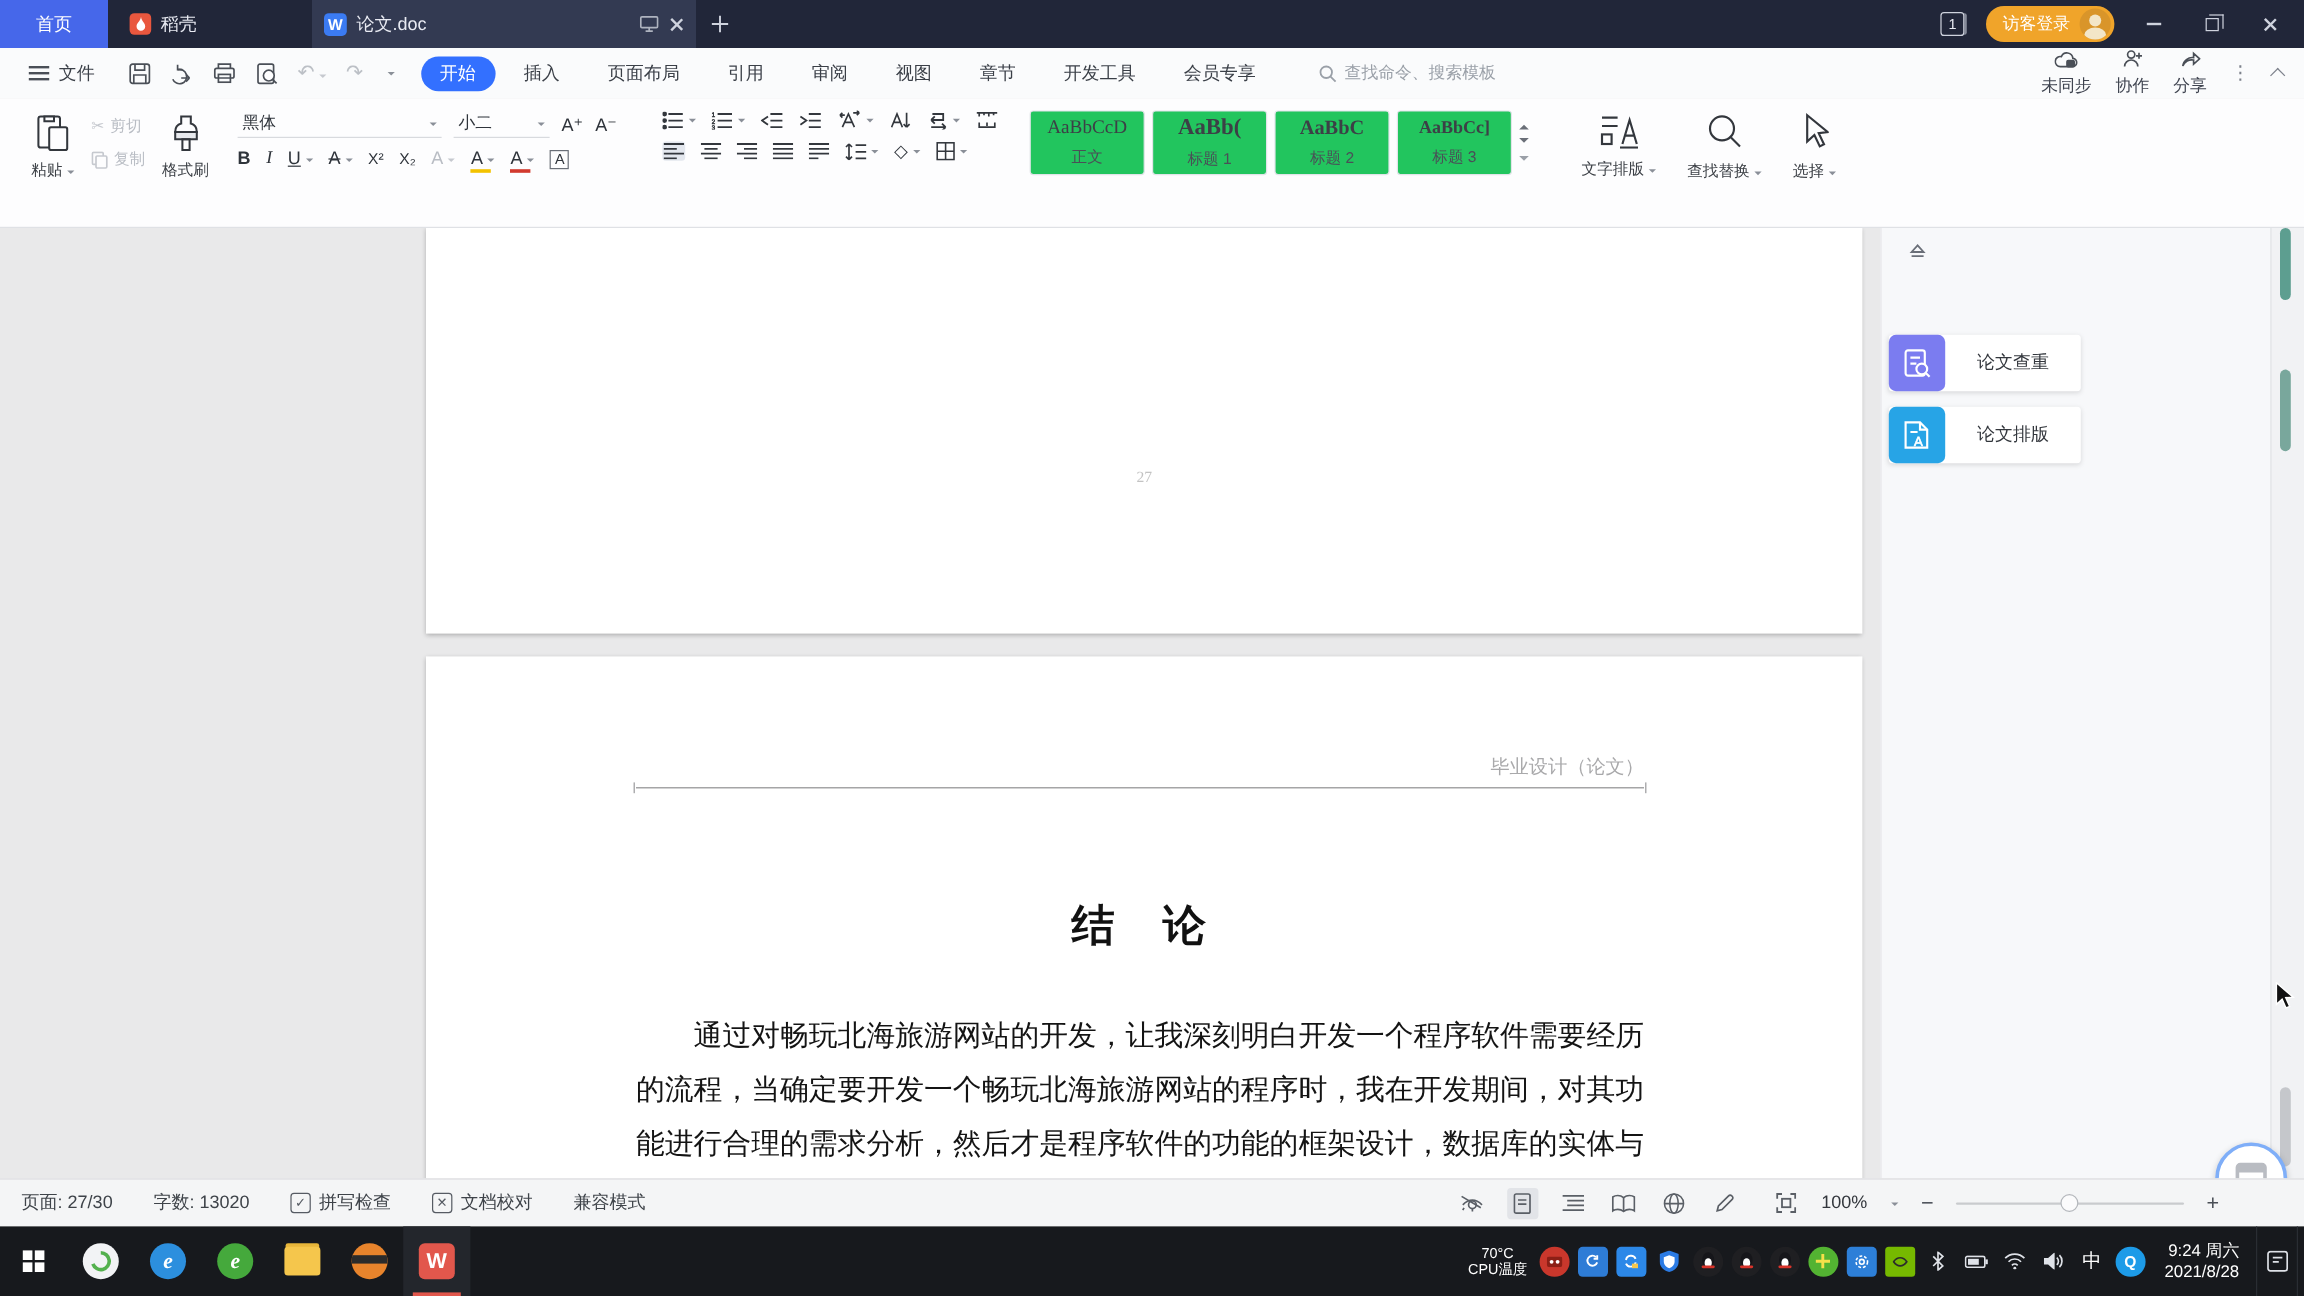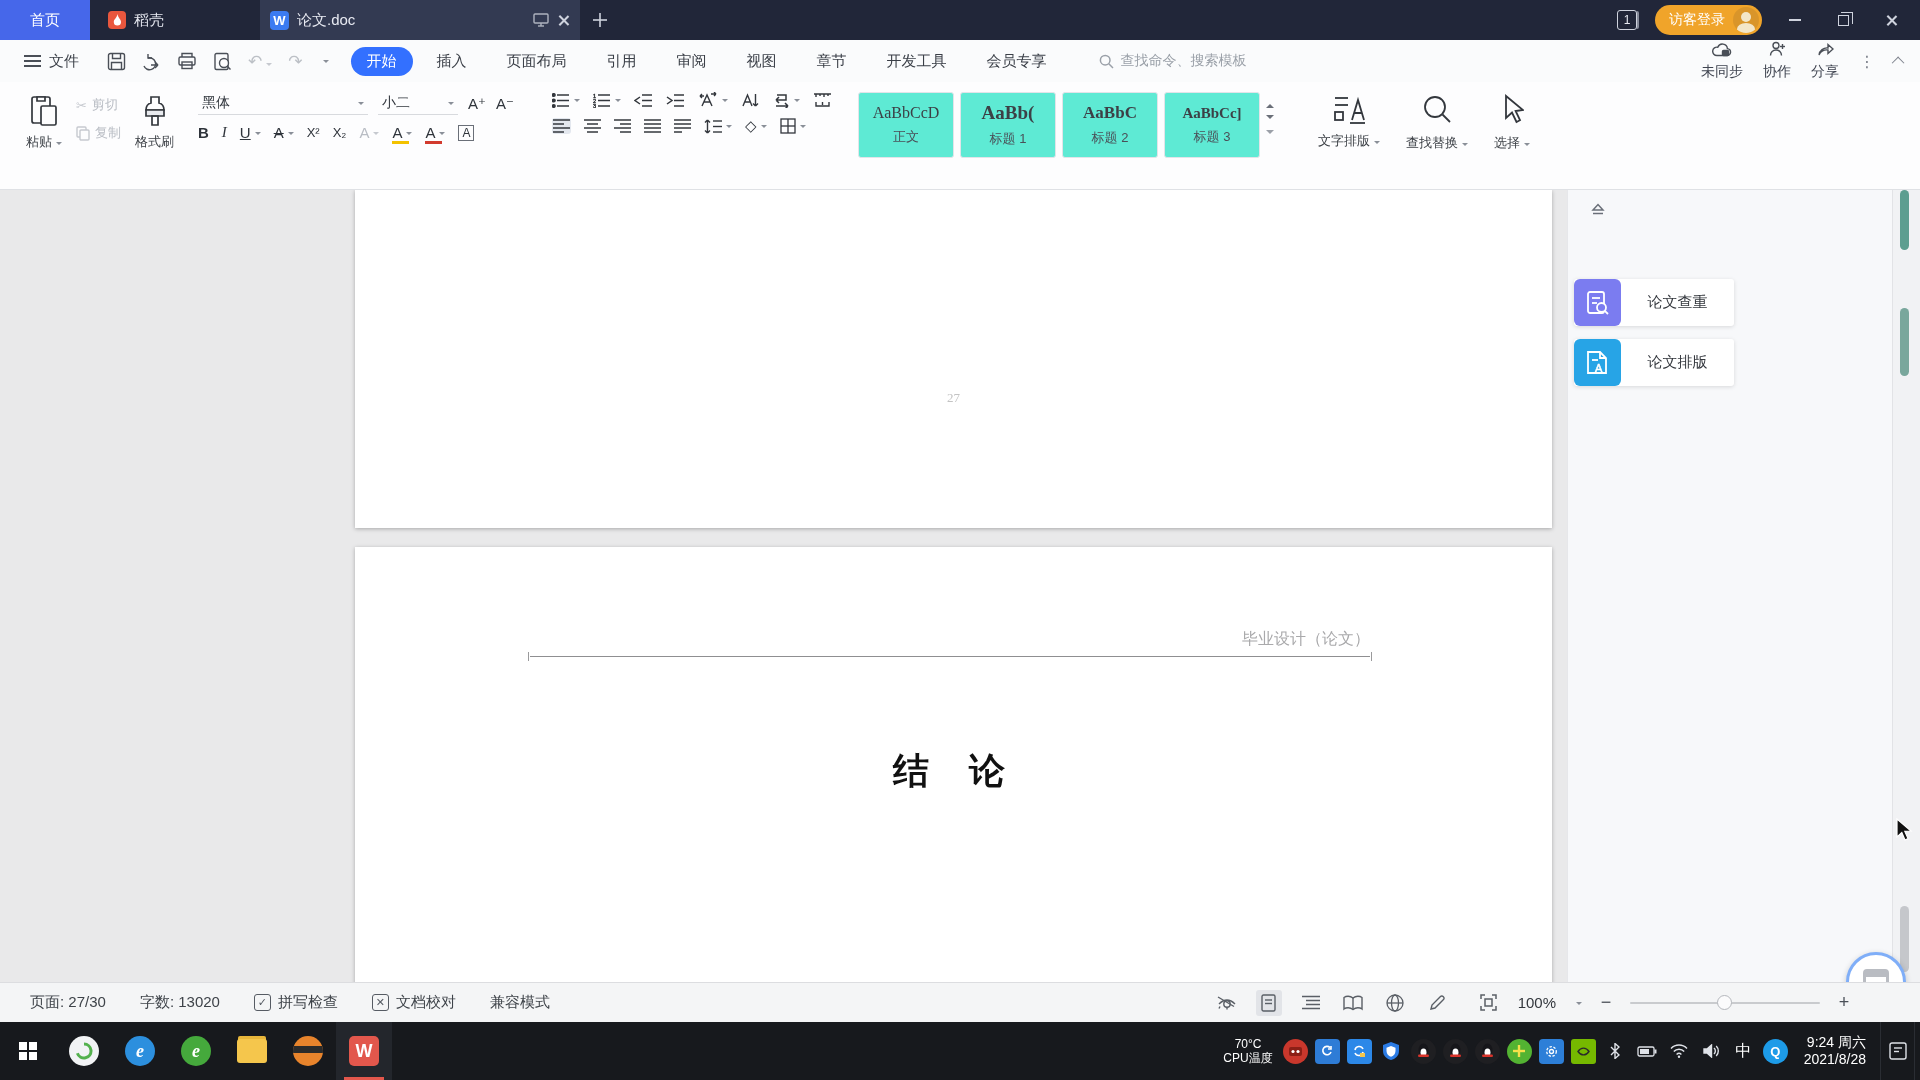--- a/index.html
+++ b/index.html
@@ -63,21 +63,21 @@
   .strike-a { text-decoration:line-through; }
   .colorbar { position:relative; }
   .colorbar:after { content:""; position:absolute; left:0; right:3px; bottom:-3px; height:3px; }
   .bar-yellow:after { background:#f3c200; }
   .bar-red:after { background:#d23a2e; }
   .boxed { border:1px solid #6a6f78; padding:0 3px; font-size:12px; }
   .cr { display:inline-block; width:0; height:0; border:3.5px solid transparent; border-top-color:#8a8f98; margin-left:4px; transform:translateY(2px); }
   .icbtn { display:flex; align-items:center; }
   .icbtn.active { background:#e3e7ee; border-radius:3px; padding:1px; }
   .stylecards { display:flex; align-items:flex-start; gap:6px; margin:0 10px 0 26px; }
-  .scard { width:96px; height:66px; background:#5eead4; border:1px solid #e2e4e9; border-radius:3px; display:flex; flex-direction:column; align-items:center; justify-content:center; gap:6px; }
+  .scard { width:96px; height:54px; background:#22c55e; border:1px solid #e2e4e9; border-radius:3px; display:flex; flex-direction:column; align-items:center; justify-content:center; gap:6px; }
   .scard .sample { font-family:"Liberation Serif","DejaVu Serif",serif; font-size:16px; white-space:nowrap; }
   .scard.s1 .sample { font-size:19px; font-weight:bold; }
   .scard.s2 .sample { font-size:17px; font-weight:bold; }
   .scard.s3 .sample { font-size:15px; font-weight:bold;font-family:Liberation Serif, serif; }
   .scard .slabel { font-size:13px; color:#4a4f57; }
   .gal-arrows { display:flex; flex-direction:column; gap:7px; padding-top:8px; align-items:center; }
   .tri-up { width:0;height:0;border:4px solid transparent;border-bottom-color:#6a6f78; }
   .tri-dn { width:0;height:0;border:4px solid transparent;border-top-color:#6a6f78; }
   .rtools { display:flex; margin-left:26px; gap:10px; }
   .rtools .bigbtn { gap:8px; }
@@ -105,21 +105,21 @@
   .ic-purple { background:#7b7cf0; }
   .ic-blue { background:#27a4e6; }
   .rightstrip { position:absolute; left:1892px; top:0; width:28px; height:792px; background:#f1f2f4; border-left:1px solid #e2e3e6; }
   .thumb { position:absolute; left:7px; width:9px; border-radius:5px; }
   .assistant { position:absolute; left:1846px; top:762px; width:60px; height:60px; border-radius:50%; background:#fff; border:3px solid #7faef8; display:flex; align-items:center; justify-content:center; box-shadow:0 2px 6px rgba(0,0,0,.2); }
   .assist-glyph { width:26px; height:26px; border:3px solid #b9bcc2; border-radius:4px; border-top-width:8px; }
   .cursor-arrow { position:absolute; left:1896px; top:628px; }
 
   
   .statusbar { position:absolute; left:0; top:982px; width:1920px; height:40px; background:#f4f5f6; border-top:1px solid #dcdde0; display:flex; align-items:center; font-size:15px; color:#3e4349; }
-  .sb-left { display:flex; align-items:center; gap:34px; padding-left:30px; }
+  .sb-left { display:flex; align-items:center; gap:34px; padding-left:18px; }
   .sb-chk { display:flex; align-items:center; gap:7px; }
   .cbx { width:17px; height:17px; border:1.5px solid #565b63; border-radius:3px; display:flex; align-items:center; justify-content:center; font-size:11px; color:#565b63; }
   .sb-right { margin-left:auto; display:flex; align-items:center; gap:16px; padding-right:68px; }
   .sb-ic { display:flex; align-items:center; justify-content:center; width:26px; height:26px; }
   .sb-ic.active { background:#e2e4e8; border-radius:3px; }
   .zoomtxt { font-size:15px; color:#33373d; }
   .slider { position:relative; width:190px; height:2px; background:#c9cbce; border-radius:1px; }
   .knob { position:absolute; left:46%; top:-7px; width:15px; height:15px; background:#fbfbfc; border:1px solid #b4b7bc; border-radius:50%; }
   .pm { font-size:18px; color:#4a4f57; width:16px; text-align:center; }
 
@@ -558,20 +558,25 @@
     </div>
   </div>
 
   <div class="canvas">
     <div class="page page1">
       <div class="pagenum">27</div>
     </div>
     <div class="page page2">
       <div class="dochead">毕业设计（论文）</div>
       <div class="doctitle">结　论</div>
+      <div class="docbody">
+        <div class="ln first">通过对畅玩北海旅游网站的开发，让我深刻明白开发一个程序软件需要经历</div>
+        <div class="ln">的流程，当确定要开发一个畅玩北海旅游网站的程序时，我在开发期间，对其功</div>
+        <div class="ln">能进行合理的需求分析，然后才是程序软件的功能的框架设计，数据库的实体与</div>
+      </div>
     </div>
 
     <div class="sidepanel">
       <span class="eject">
         <svg width="16" height="14" viewBox="0 0 16 14" fill="none" stroke="#6a6f78" stroke-width="1.5">
             <path d="M3 8 L8 2.5 L13 8 Z"></path>
             <line x1="3" y1="11.5" x2="13" y2="11.5"></line>
           </svg>
       </span>
       <div class="sidebtn" style="top:89px">

